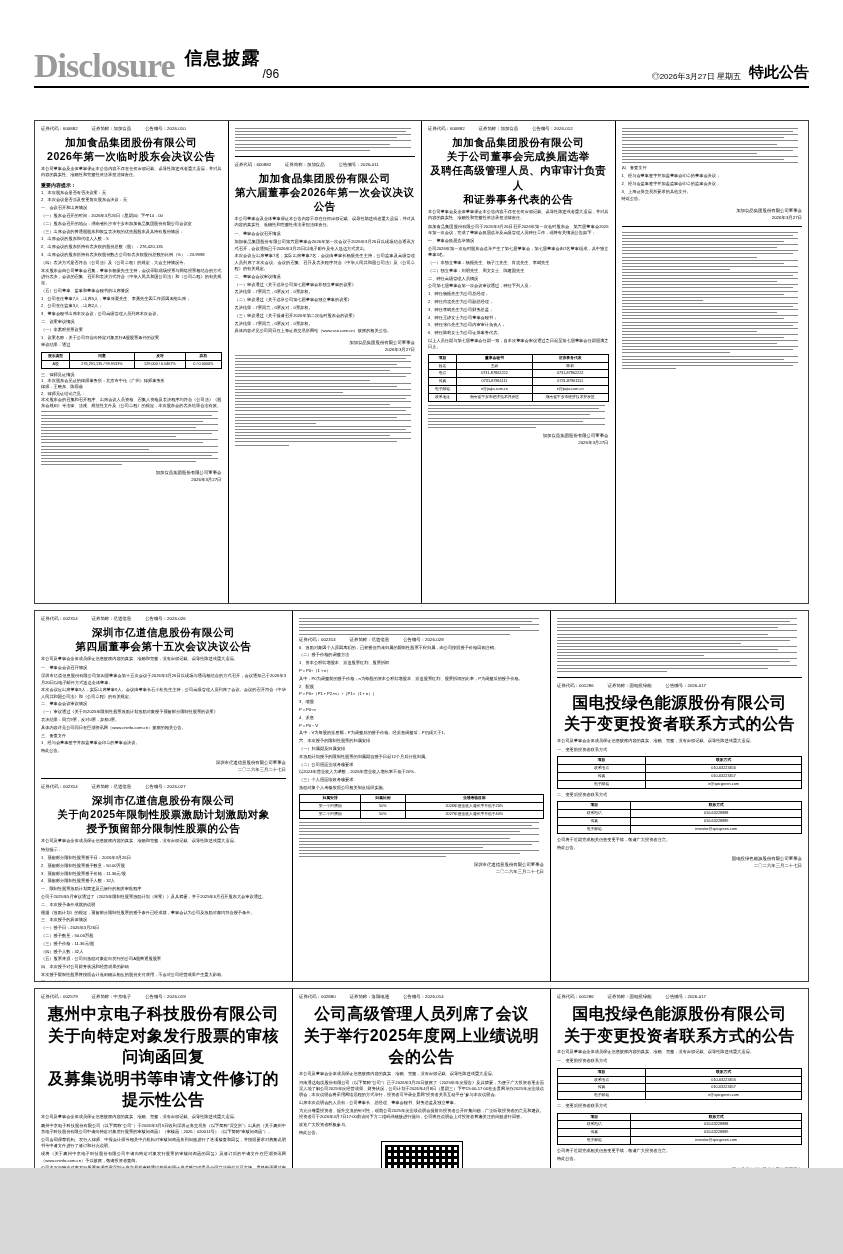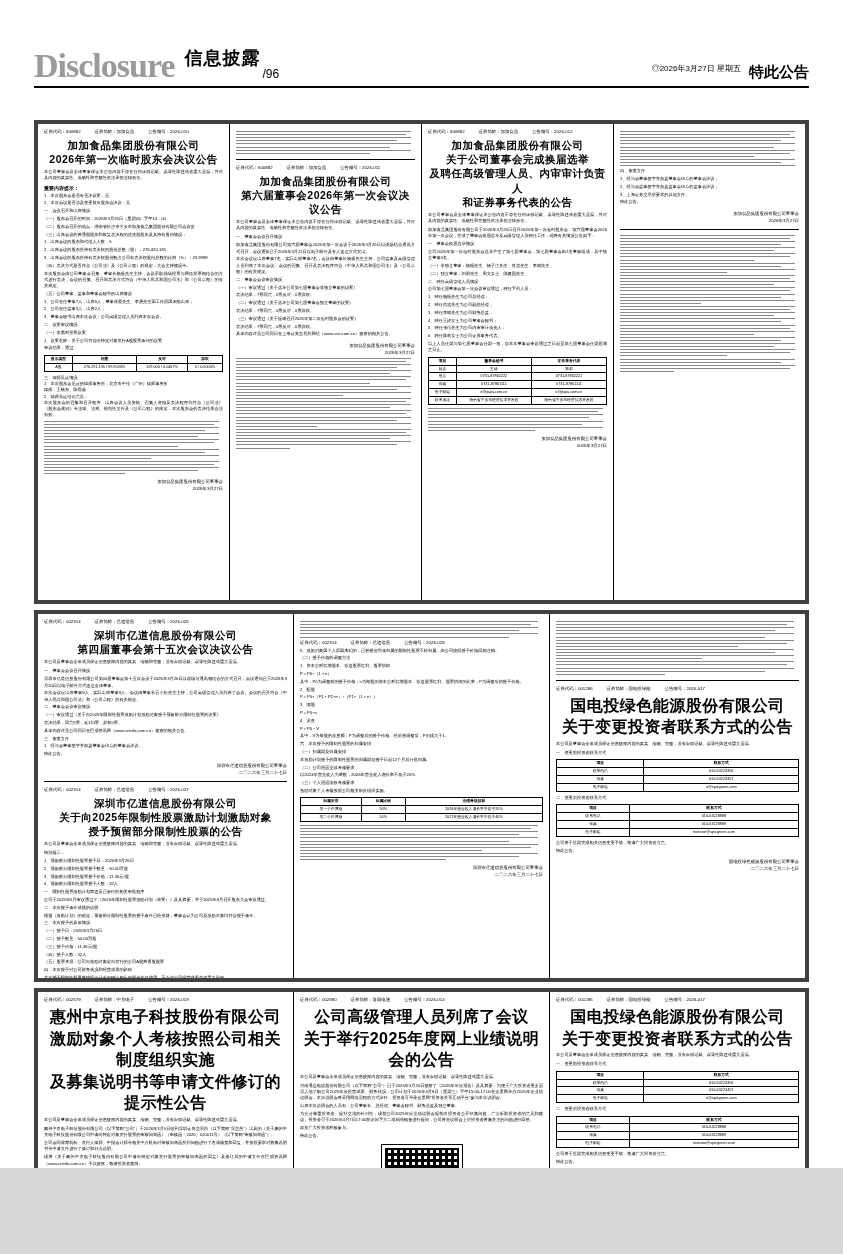--- a/index.html
+++ b/index.html
@@ -16,29 +16,29 @@
   .mast-disclosure{
     font-family:"Liberation Serif",serif;
     font-size:34px;font-weight:bold;color:#9a9a9a;letter-spacing:-1px;
     line-height:1;padding-bottom:3px;
   }
   .mast-cn{
     font-size:18px;font-weight:bold;color:#000;margin-left:10px;padding-bottom:16px;
     letter-spacing:1px;
   }
   .mast-page{font-size:12px;color:#000;padding-bottom:5px;margin-left:2px;}
-  .mast-right{margin-left:auto;display:flex;align-items:flex-start;padding-bottom:4px;}
+  .mast-right{margin-left:auto;display:flex;align-items:flex-end;padding-bottom:4px;}
   .mast-date{font-size:8px;color:#000;margin-right:8px;}
   .mast-paper{
     font-family:"Liberation Serif",serif;font-size:15px;font-weight:bold;color:#000;
     letter-spacing:0px;
   }
   
   .sheet{position:absolute;left:34px;top:120px;width:775px;height:1096px;}
-  .band{position:relative;width:100%;border:4px solid #404040;box-sizing:border-box;margin-bottom:6px;background:#fff;}
+  .band{position:relative;width:100%;border:1px solid #404040;box-sizing:border-box;margin-bottom:6px;background:#fff;}
   .band.b1{height:484px;}
   .band.b2{height:372px;}
   .band.b3{height:222px;}
   .cols{display:flex;height:100%;}
   .col{flex:1;padding:5px 6px;box-sizing:border-box;overflow:hidden;position:relative;}
   .col + .col{border-left:1px solid #000;}
   
   .code-line{font-size:4.4px;color:#000;display:flex;gap:14px;margin-bottom:3px;letter-spacing:0;}
   .code-line span{white-space:nowrap;}
   .notice-title{
@@ -609,21 +609,21 @@
     <div class="band b3">
       <div class="cols">
 
         <div class="col">
           <div class="code-line">
             <span>证券代码：002579</span>
             <span>证券简称：中京电子</span>
             <span>公告编号：2026-019</span>
           </div>
           <div class="notice-title lg" style="white-space:pre-line">惠州中京电子科技股份有限公司
-激励对象个人考核按照公司相关制度组织实施
+关于向特定对象发行股票的审核问询函回复
 及募集说明书等申请文件修订的提示性公告</div>
           <div class="warn">本公司及董事会全体成员保证信息披露内容的真实、准确、完整，没有虚假记载、误导性陈述或重大遗漏。</div>
           <div class="body">
             <p>惠州中京电子科技股份有限公司（以下简称"公司"）于2026年3月5日收到深圳证券交易所（以下简称"深交所"）出具的《关于惠州中京电子科技股份有限公司申请向特定对象发行股票的审核问询函》（审核函〔2026〕020011号）（以下简称"审核问询函"）。</p>
             <p>公司会同保荐机构、发行人律师、申报会计师等相关中介机构对审核问询函所列问题进行了逐项核查和回复，并按照要求对募集说明书等申请文件进行了修订和补充说明。</p>
             <p>现将《关于惠州中京电子科技股份有限公司申请向特定对象发行股票的审核问询函的回复》及修订后的申请文件在巨潮资讯网（www.cninfo.com.cn）予以披露，敬请投资者查阅。</p>
             <p>公司本次向特定对象发行股票事项尚需深圳证券交易所审核通过并经中国证券监督管理委员会同意注册后方可实施，最终能否通过审核并获得同意注册的决定及其时间尚存在不确定性。公司将根据该事项的进展情况，严格按照相关法律法规的规定及时履行信息披露义务，敬请广大投资者注意投资风险。</p>
             <p>特此公告。</p>
           </div>
           <div class="sign" style="white-space:pre-line">惠州中京电子科技股份有限公司董事会

